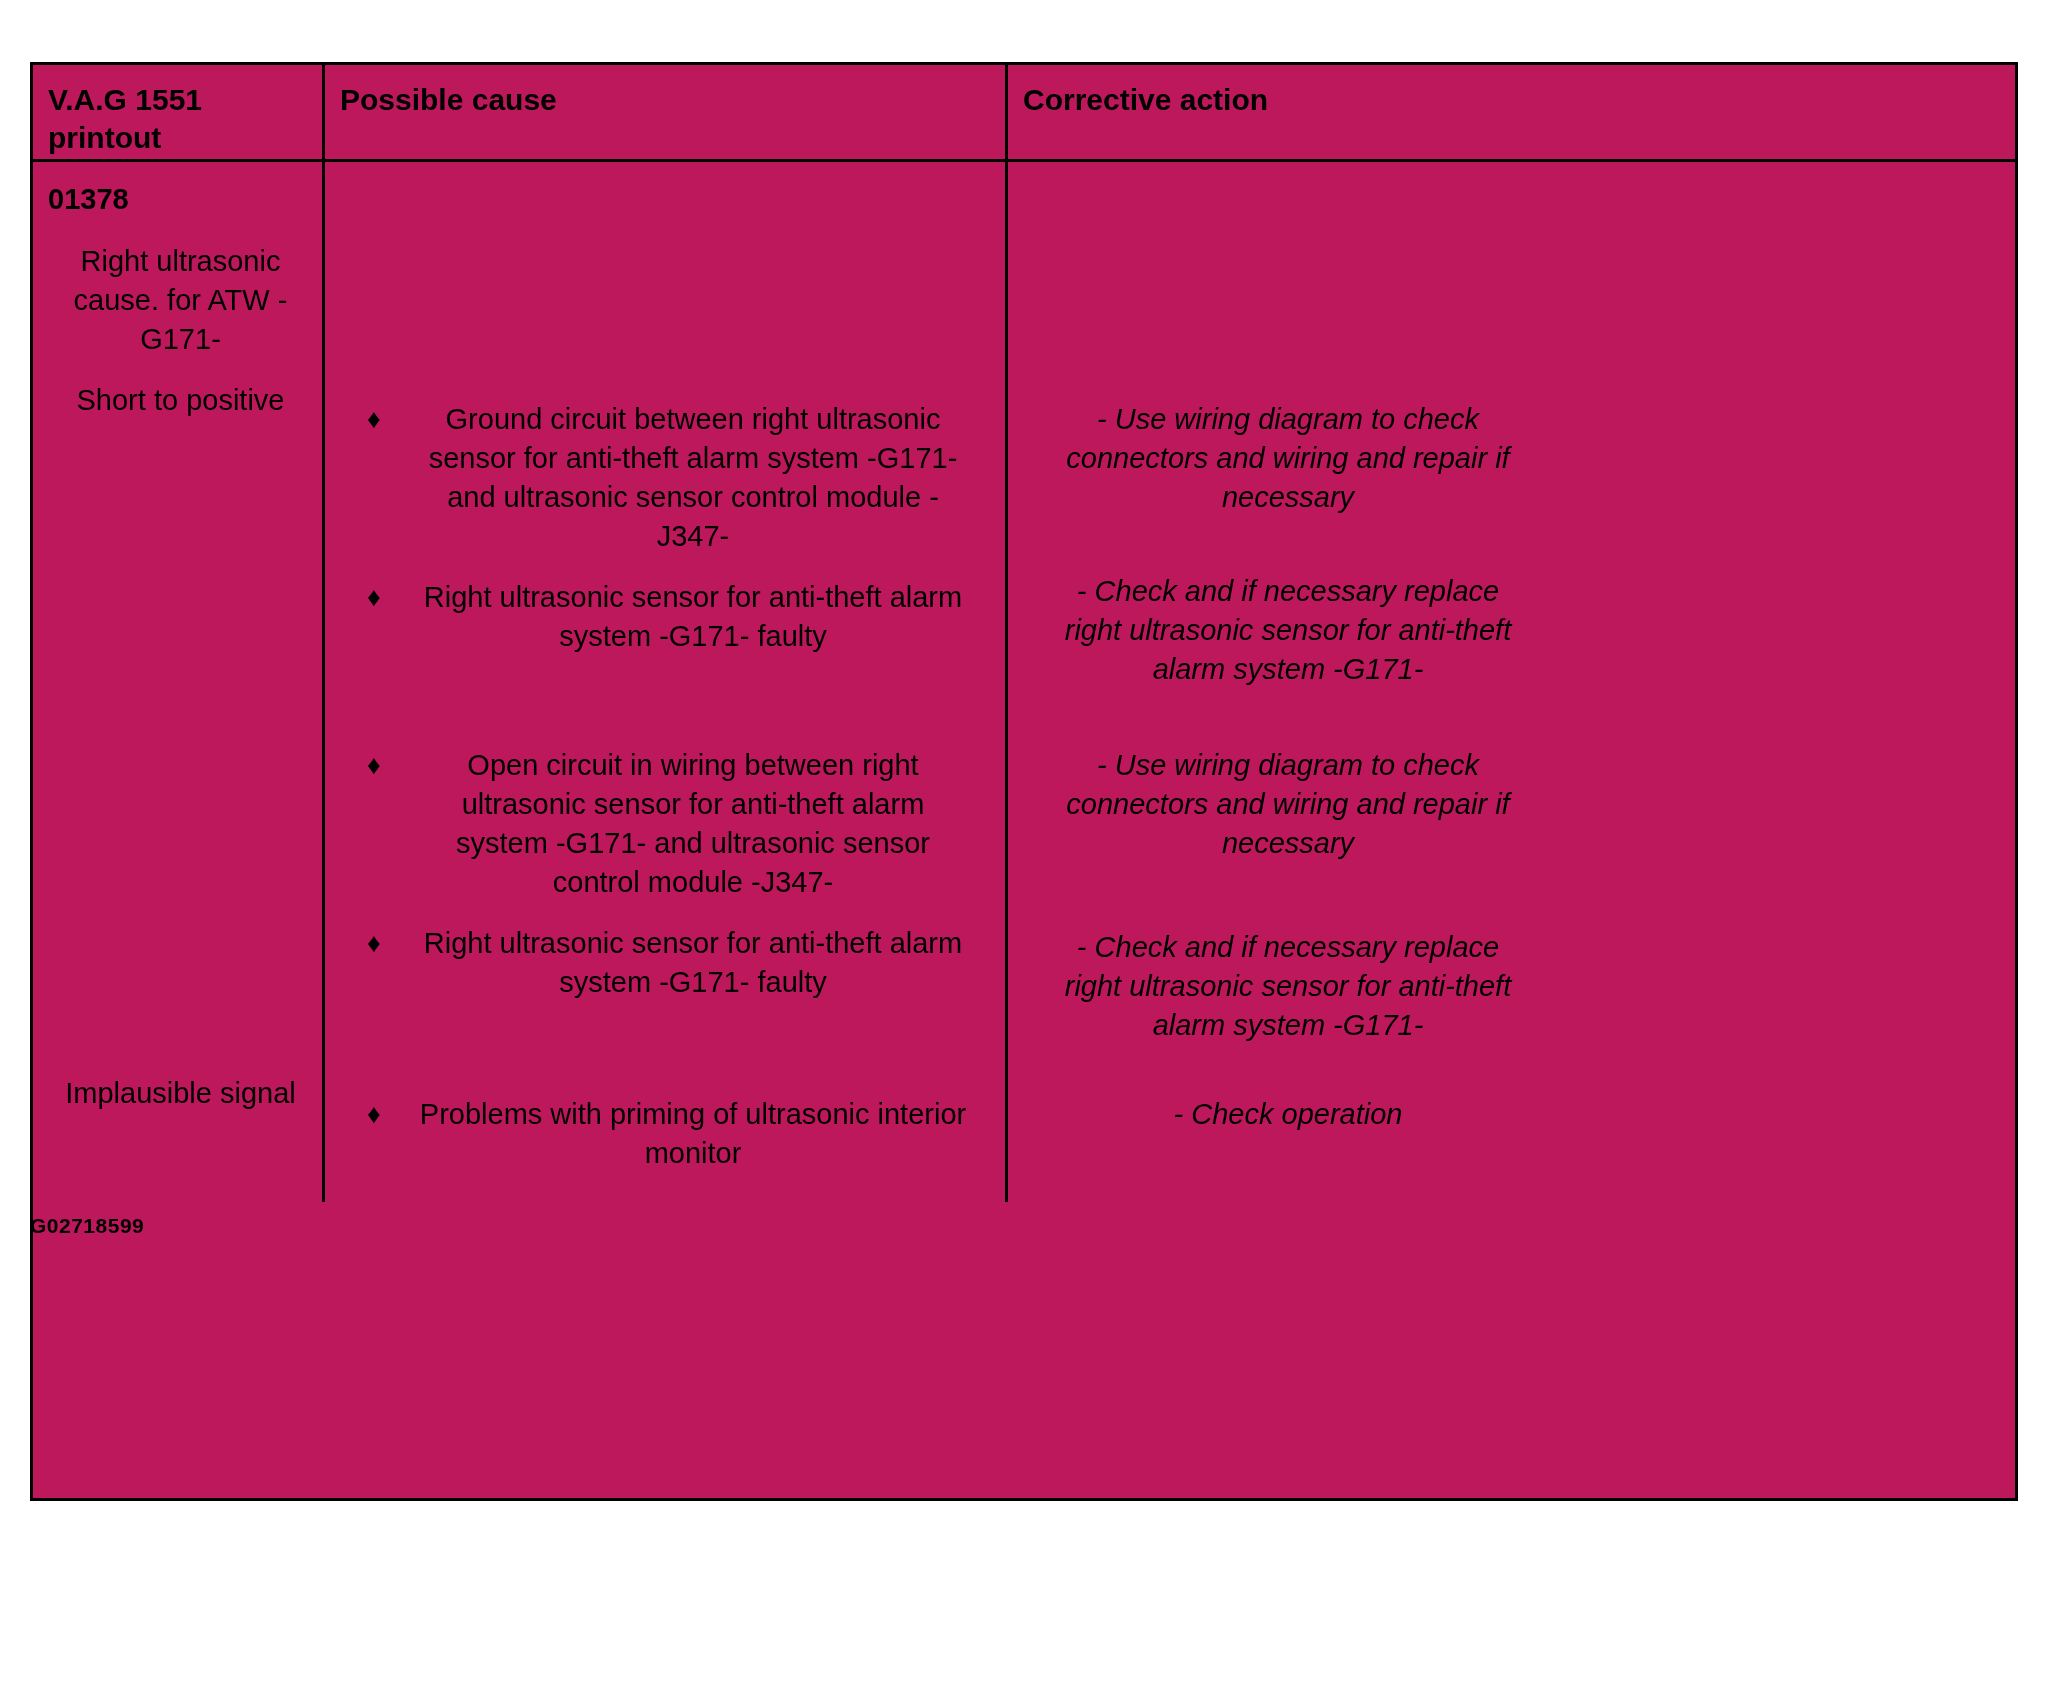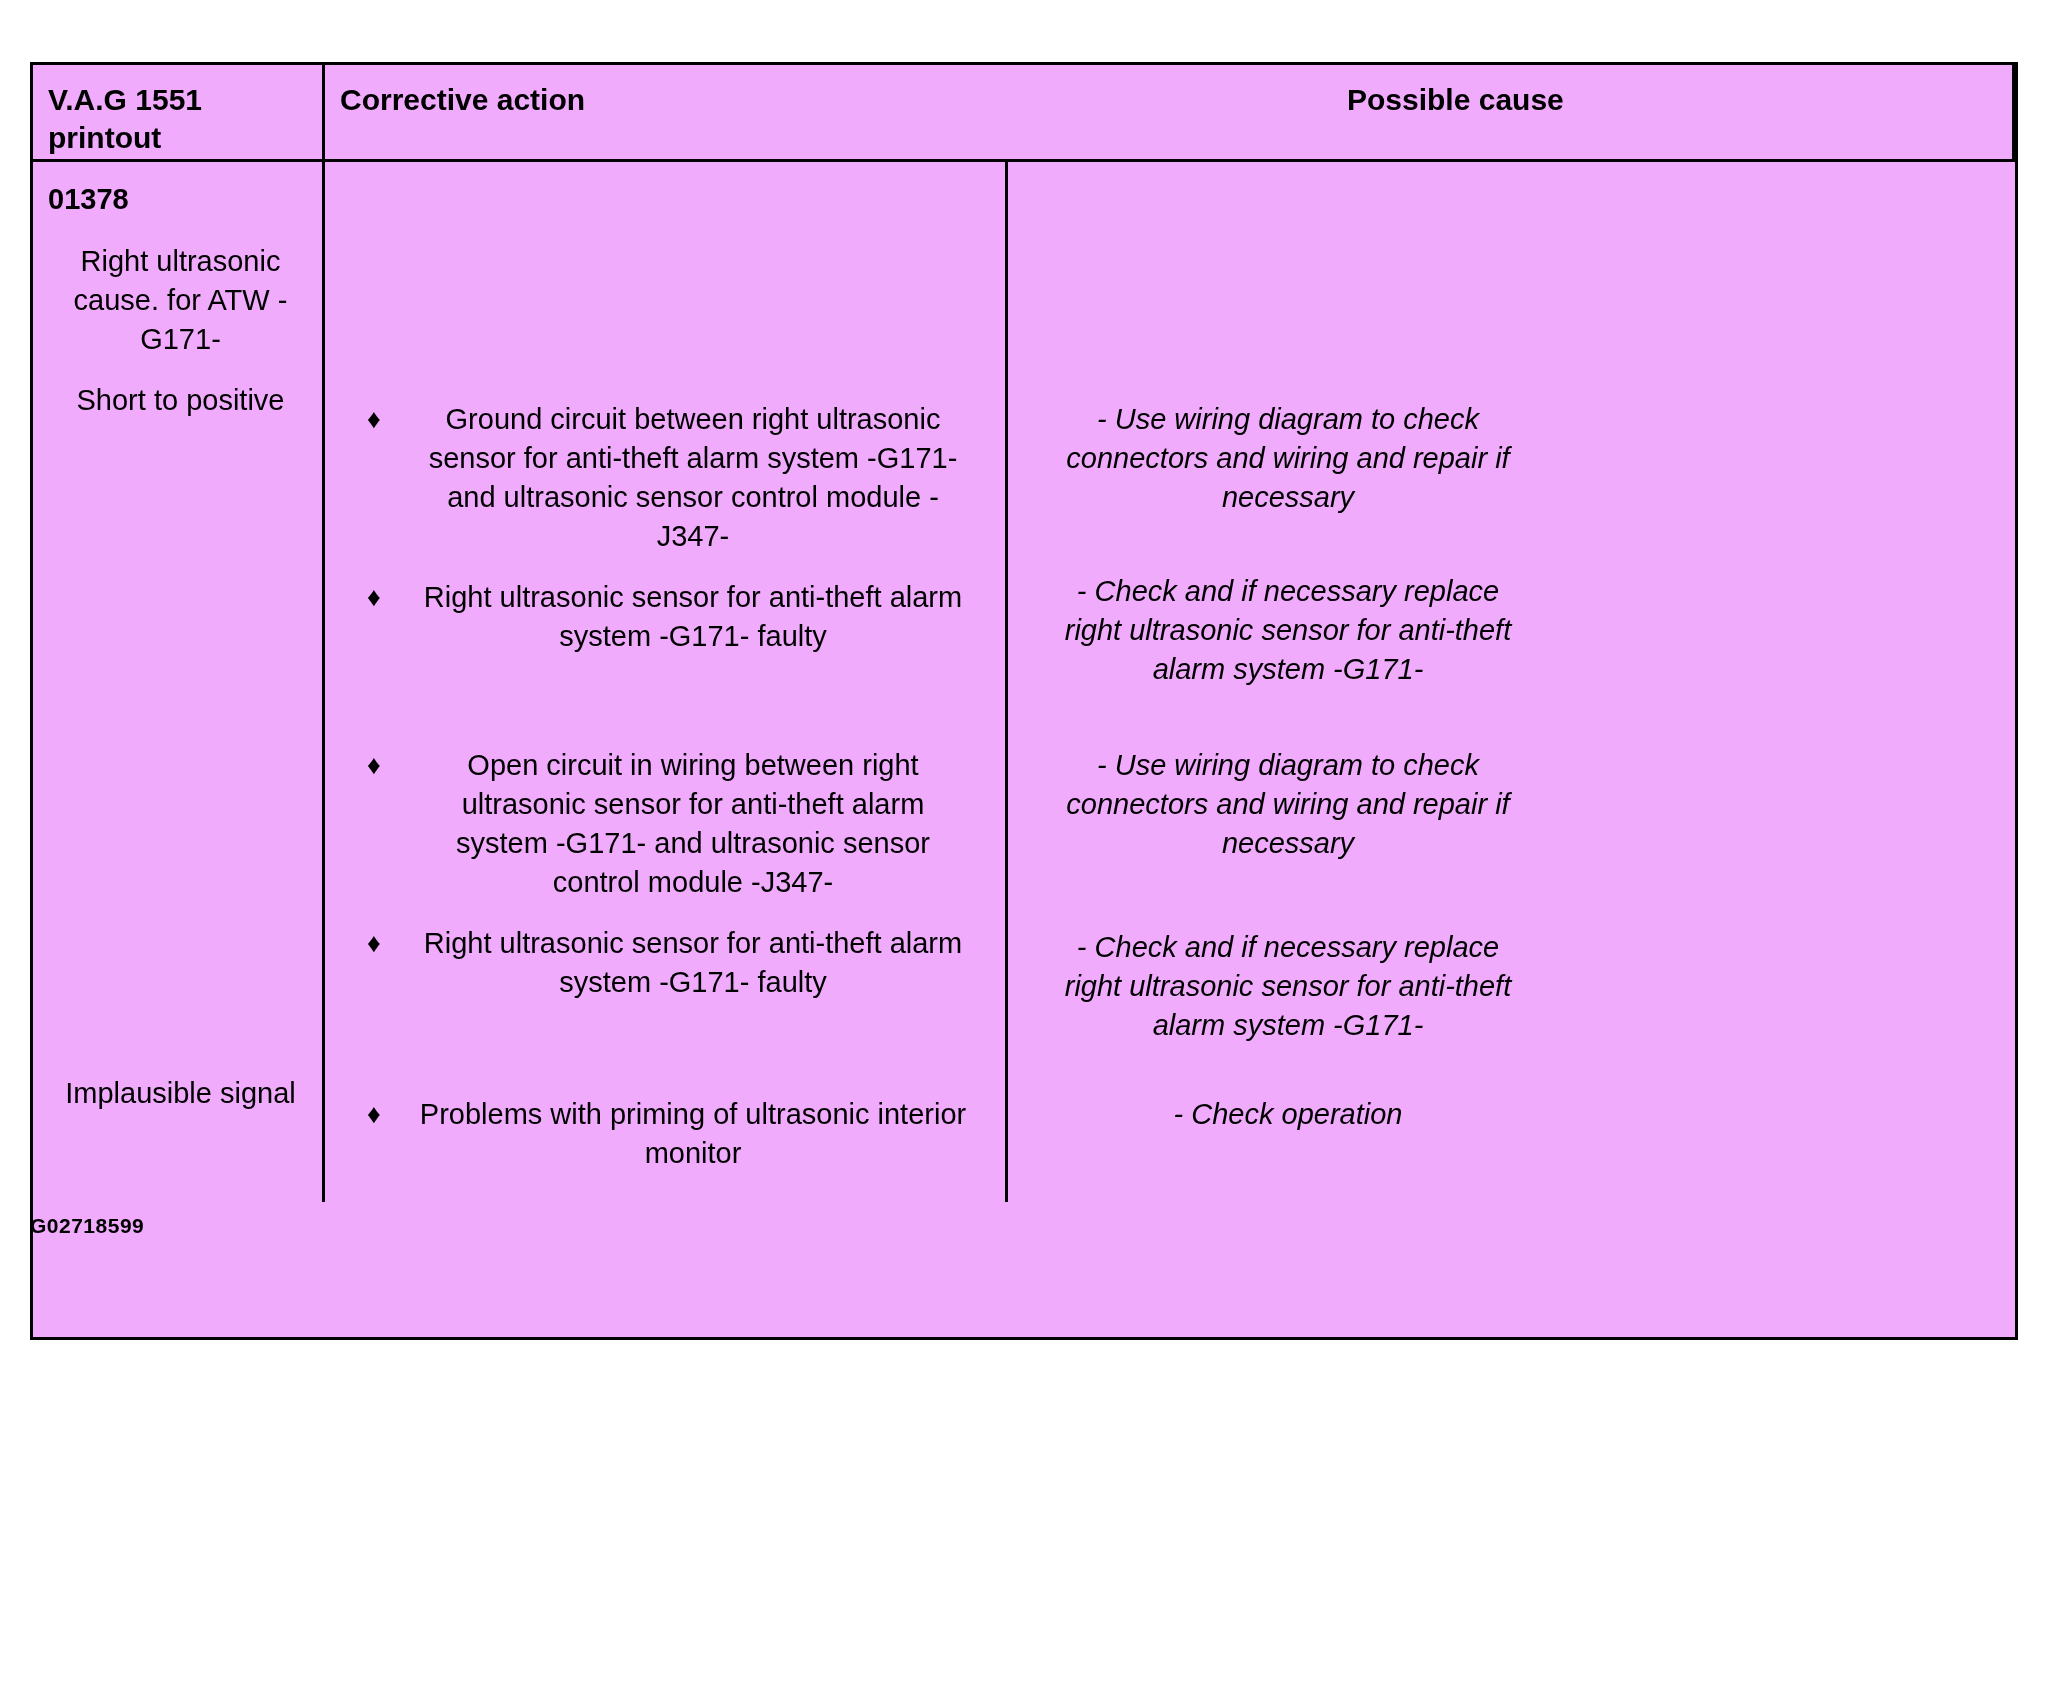--- a/index.html
+++ b/index.html
@@ -9,23 +9,23 @@
     height: 1690px;
     position: relative;
     font-family: "Liberation Sans", "DejaVu Sans", sans-serif;
     color: #000000;
   }
   .doc-table {
     position: absolute;
     left: 30px;
     top: 62px;
     width: 1988px;
-    height: 1278px;
+    height: 1439px;
     border: 3px solid #000000;
-    background: #f0abfc;
+    background: #be185d;
   }
   .thead {
     display: flex;
     height: 97px;
     border-bottom: 3px solid #000000;
   }
   .th {
     font-weight: bold;
     font-size: 30px;
     line-height: 38px;
@@ -77,22 +77,22 @@
   }
 </style>
 </head>
 <body>
 
 <div class="doc-table">
 
   <div class="thead">
     <div class="th col1">V.A.G 1551
 printout</div>
+    <div class="th col2">Possible cause</div>
     <div class="th col3">Corrective action</div>
-    <div class="th col2">Possible cause</div>
   </div>
 
   <div class="tbody">
 
     <div class="bcol col1">
       <div class="cell-text fault-code" style="top:18px">01378</div>
       <div class="cell-text printout-label" style="top:80px">Right ultrasonic
 cause. for ATW -
 G171-</div>
       <div class="cell-text printout-label" style="top:219px">Short to positive</div>

